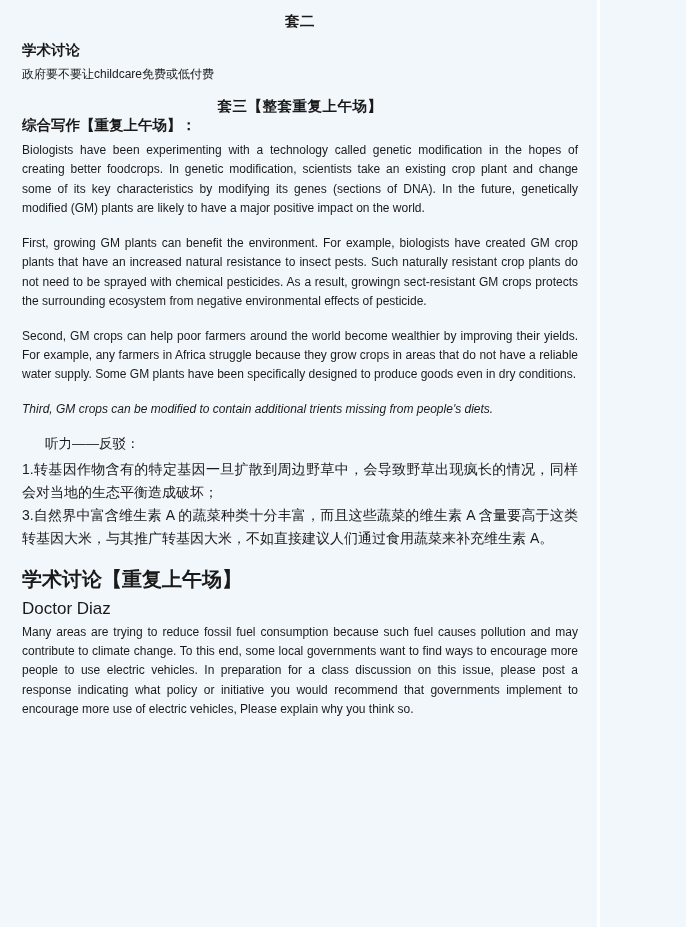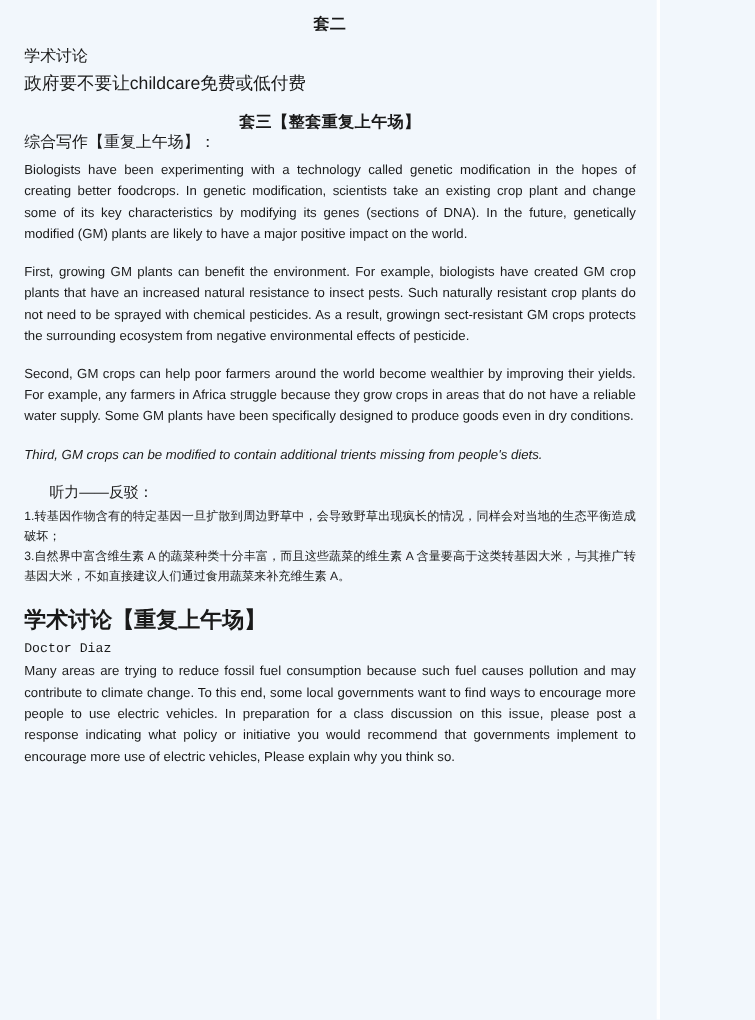--- a/index.html
+++ b/index.html
@@ -25,60 +25,59 @@
     text-align: center;
     font-weight: bold;
     font-size: 14.5px;
     margin: 4px 0 10px 0;
     letter-spacing: 0.5px;
   }
   .center-title.second {
     margin: 14px 0 0 0;
   }
   .bold-line {
-    font-weight: normal;
+    font-weight: bold;
     font-size: 14.5px;
     margin: 0 0 6px 0;
   }
   .plain-line {
-    font-size: 16px;
+    font-size: 12px;
     margin: 0 0 10px 0;
   }
   .para {
     font-size: 12px;
     line-height: 1.62;
     text-align: justify;
     text-justify: inter-word;
     margin: 4px 0 15px 0;
   }
   .para.last {
     margin-bottom: 14px;
     font-style: italic;
   }
   .cn-head {
     font-size: 13.5px;
     margin: 0 0 3px 0;
     line-height: 1.6;
     padding-left: 23px;
   }
   .cn-item {
-    font-size: 11px;
+    font-size: 14px;
     line-height: 1.62;
     text-align: justify;
     margin: 0 0 1px 0;
   }
   .section-head {
     font-weight: bold;
     font-size: 20px;
     margin: 16px 0 6px 0;
   }
   .speaker {
-    font-size: 12px;
+    font-size: 17px;
     margin: 0 0 3px 0;
-    font-family: Liberation Mono, monospace;
   }
   .right-rule {
     position: absolute;
     top: 0;
     right: 0;
     width: 3px;
     height: 100%;
     background: #ffffff;
   }
 </style>

